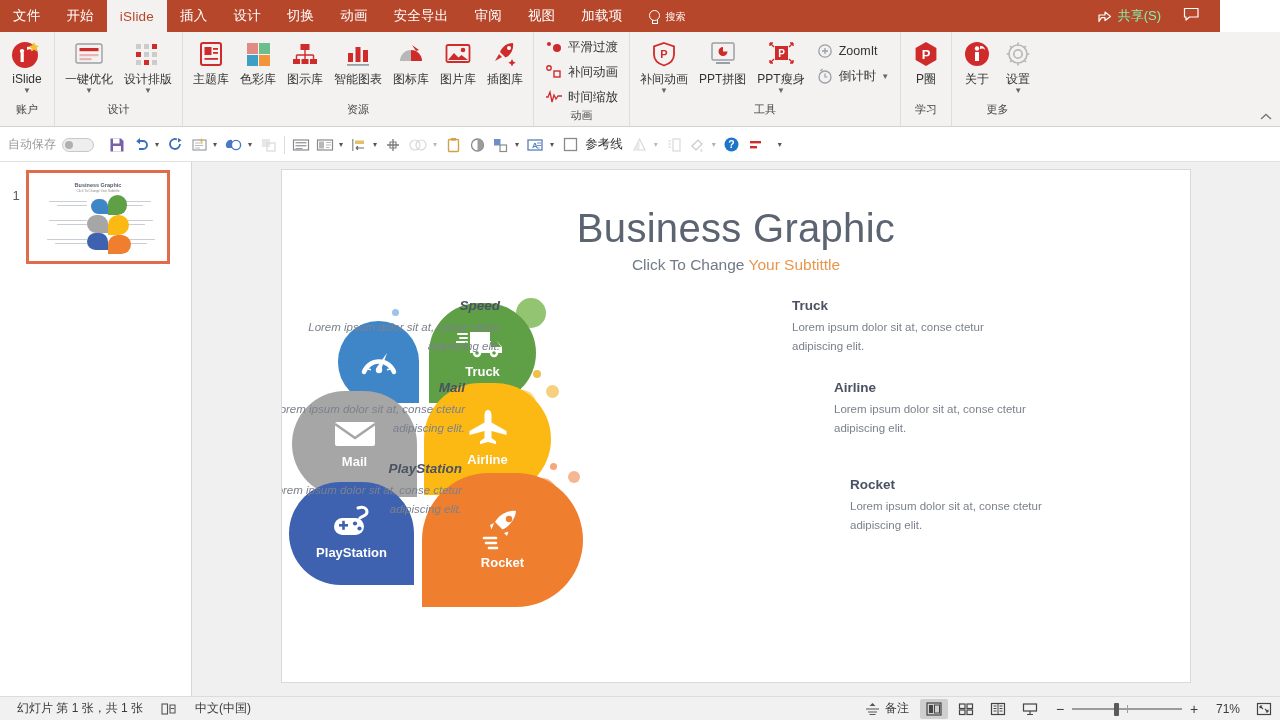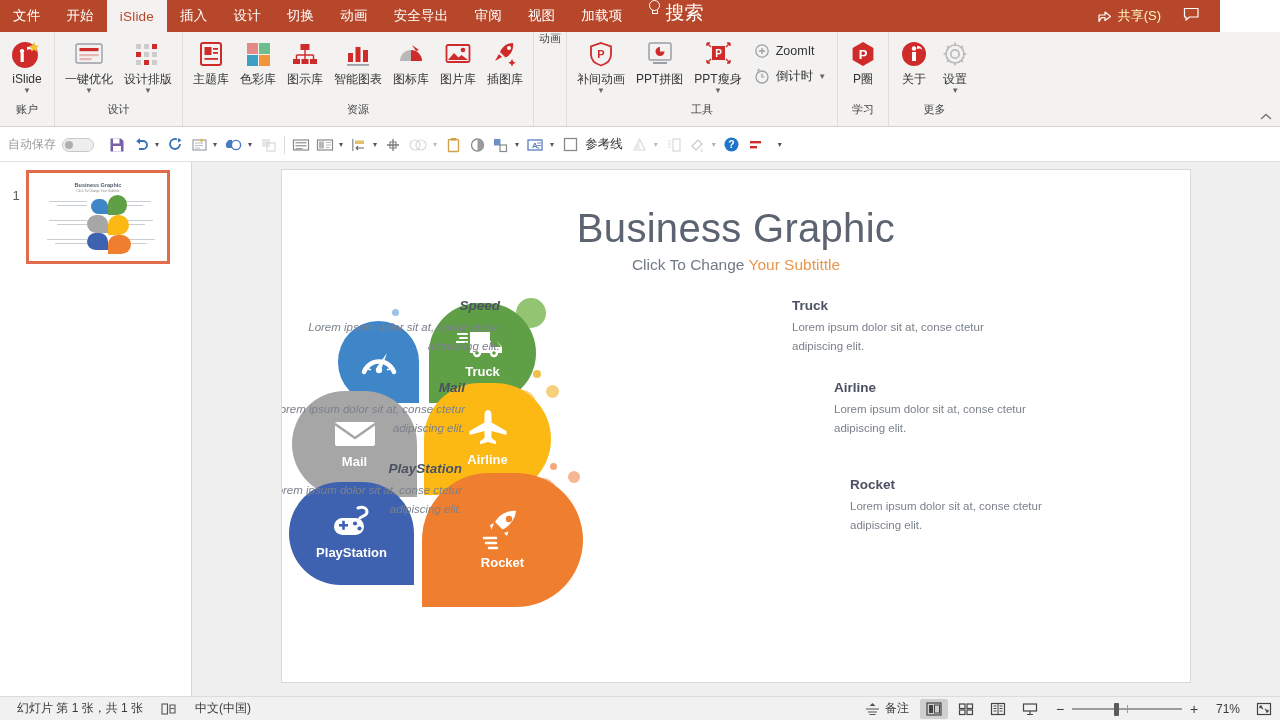--- a/index.html
+++ b/index.html
@@ -17,38 +17,38 @@
     position: absolute; top: 0; left: 0; width: 1220px; height: 32px;
     background: #b7472a; display: flex; align-items: stretch;
   }
   .menu-item {
     display: flex; align-items: center; padding: 0 13px;
     color: #ffffff; font-size: 13.5px; letter-spacing: .2px;
     cursor: default; white-space: nowrap;
   }
   .menu-item.active { background: #f3f2f1; color: #b7472a; }
   .menu-search {
-    display: flex; align-items: flex-start; gap: 5px; padding: 0 12px;
-    color: #fff; font-size: 19px;
+    display: flex; align-items: flex-end; gap: 5px; padding: 8px 12px;
+    color: #fff; font-size: 10px;
   }
   .bulb { display: inline-block; width: 13px; height: 14px; position: relative; }
   .bulb::before {
     content: ""; position: absolute; left: 2px; top: 0;
     width: 9px; height: 9px; border: 1.3px solid #fff; border-radius: 50%;
   }
   .bulb::after {
     content: ""; position: absolute; left: 4.5px; top: 9.5px;
     width: 4px; height: 3.5px; border: 1.3px solid #fff; border-top: none;
   }
   .menubar-right {
     margin-left: auto; display: flex; align-items: center; gap: 0;
     padding-right: 8px;
   }
   .share-btn {
-    display: flex; align-items: center; gap: 5px; color: #fef9c3;
+    display: flex; align-items: center; gap: 5px; color: #86efac;
     font-size: 13px; padding: 4px 10px; cursor: pointer;
   }
   .comment-btn { padding: 4px 12px; cursor: pointer; }
 
   
   .ribbon {
     position: absolute; top: 32px; left: 0; width: 1280px; height: 95px;
     background: #f3f2f1; border-bottom: 1px solid #d4d2d0;
     display: flex; align-items: stretch;
   }
@@ -373,20 +373,42 @@
               <path d="M22 20 l1.2 2.5 l2.5 1.2 l-2.5 1.2 L22 27.4 l-1.2 -2.5 L18.3 23.7 l2.5 -1.2 z" fill="#cf2b2b"></path>
             </svg>
           </span>
           <span class="lbl">插图库</span>
         </div>
       </div>
       <div class="rgroup-title">资源</div>
     </div>
 
     <div class="rgroup">
+      <div class="rgroup-body col-sm">
+        <div class="rbtn-sm">
+          <svg width="18" height="16" viewBox="0 0 18 16">
+            <circle cx="4" cy="5" r="2" fill="#cf2b2b"></circle>
+            <circle cx="12" cy="9" r="4" fill="#cf2b2b"></circle>
+          </svg>
+          <span class="lbl2">平滑过渡</span>
+        </div>
+        <div class="rbtn-sm">
+          <svg width="18" height="16" viewBox="0 0 18 16">
+            <circle cx="4" cy="4" r="2.2" fill="none" stroke="#cf2b2b" stroke-width="1.4"></circle>
+            <rect x="9" y="7" width="6" height="6" fill="none" stroke="#cf2b2b" stroke-width="1.4"></rect>
+          </svg>
+          <span class="lbl2">补间动画</span>
+        </div>
+        <div class="rbtn-sm">
+          <svg width="18" height="16" viewBox="0 0 18 16">
+            <path d="M1 8 h2 l2 -5 l2 10 l2 -7 l2 4 l2 -3 h4" fill="none" stroke="#cf2b2b" stroke-width="1.3"></path>
+          </svg>
+          <span class="lbl2">时间缩放</span>
+        </div>
+      </div>
       <div class="rgroup-title">动画</div>
     </div>
 
     <div class="rgroup">
       <div class="rgroup-body">
         <div class="rbtn">
           <span class="ico">
             <svg width="28" height="28" viewBox="0 0 28 28">
               <path d="M14 3 l10 3.5 v8 c0 6 -5 9.5 -10 11 c-5 -1.5 -10 -5 -10 -11 v-8 z" fill="none" stroke="#cf2b2b" stroke-width="1.8"></path>
               <text x="14" y="18" font-size="11" font-family="Liberation Sans" fill="#cf2b2b" text-anchor="middle" font-weight="bold">P</text>

